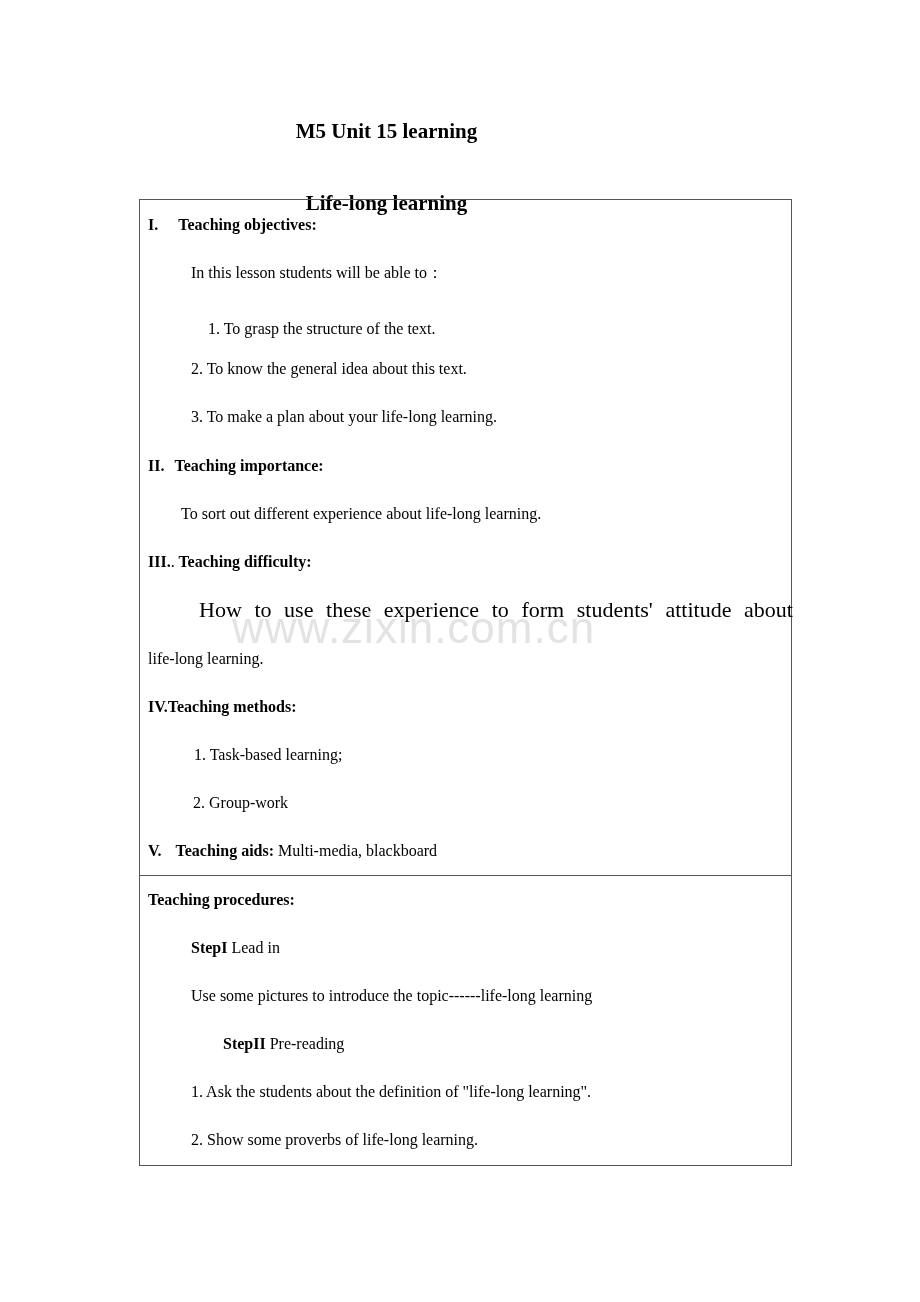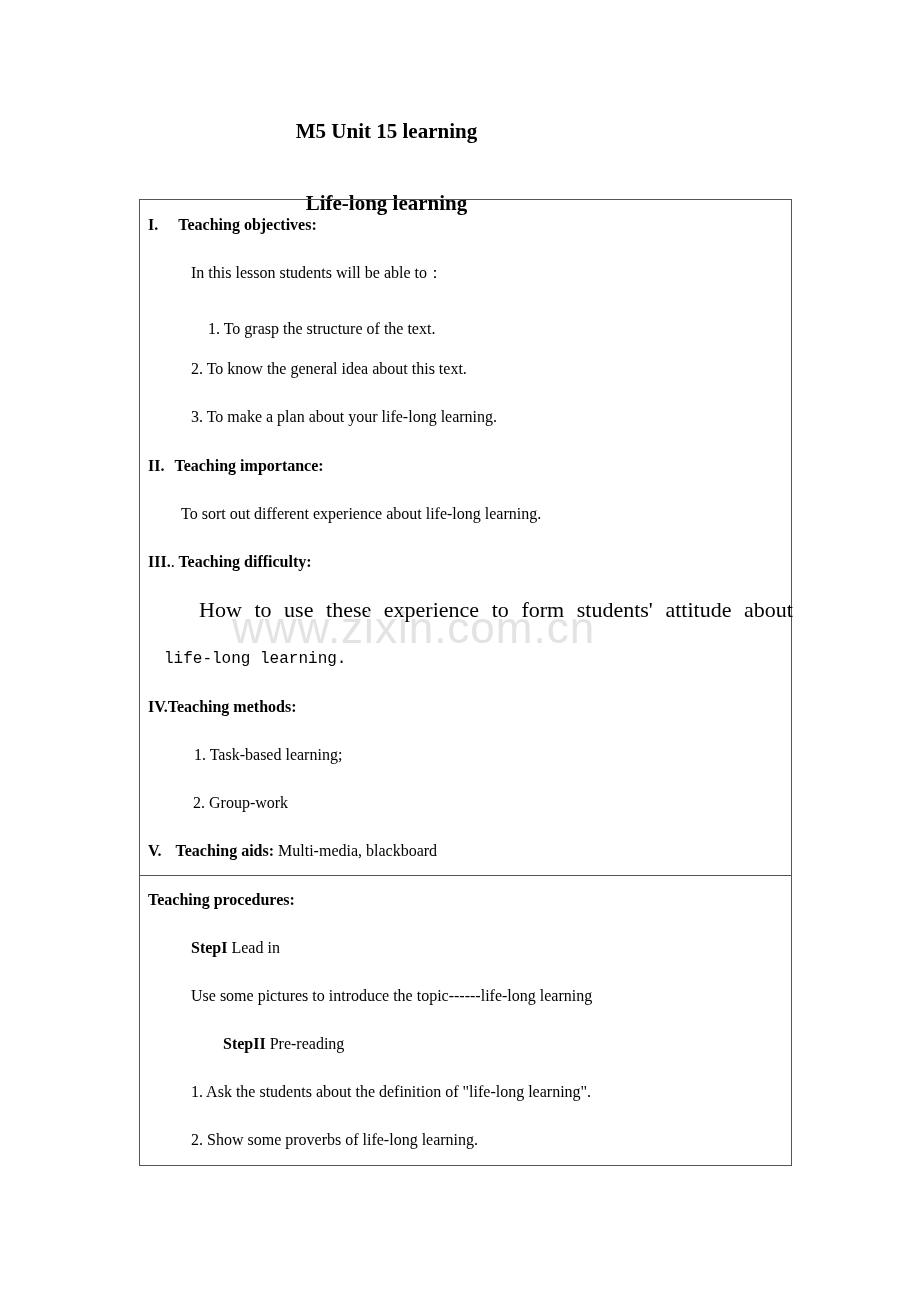--- a/index.html
+++ b/index.html
@@ -65,21 +65,21 @@
   <span>to</span>
   <span>use</span>
   <span>these</span>
   <span>experience</span>
   <span>to</span>
   <span>form</span>
   <span>students'</span>
   <span>attitude</span>
   <span>about</span>
 </div>
-<div class="line" style="left:164px; top:646px;font-family:Liberation Mono, monospace;">life-long learning.</div>
+<div class="line" style="left:148px; top:646px;">life-long learning.</div>
 
 <div class="watermark">www.zixin.com.cn</div>
 
 <div class="line b" style="left:148px; top:694px;">
   <span>IV.</span><span>Teaching methods:</span>
 </div>
 <div class="line" style="left:194px; top:742px;text-align:right;">1. Task-based learning;</div>
 <div class="line" style="left:193px; top:790px;">2. Group-work</div>
 
 <div class="line" style="left:148px; top:838px;">

